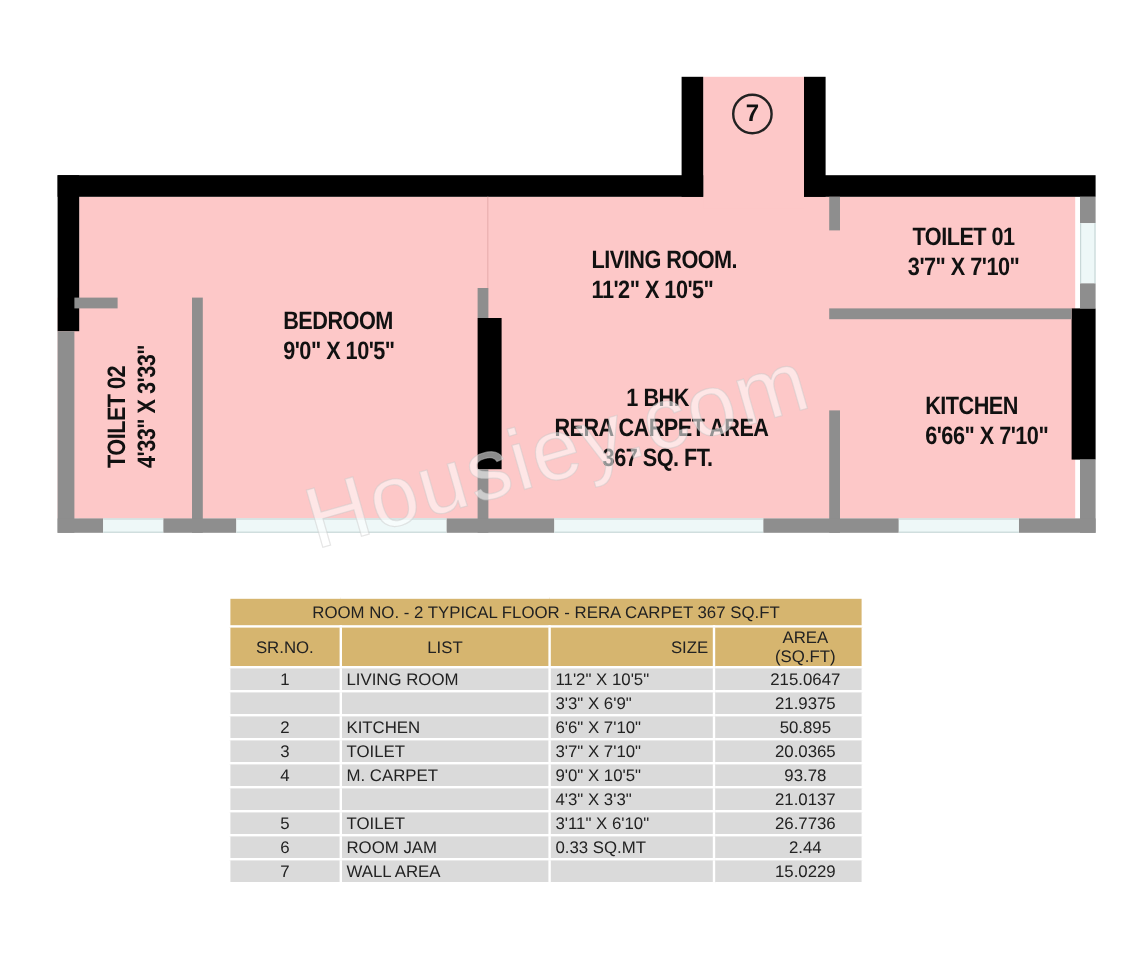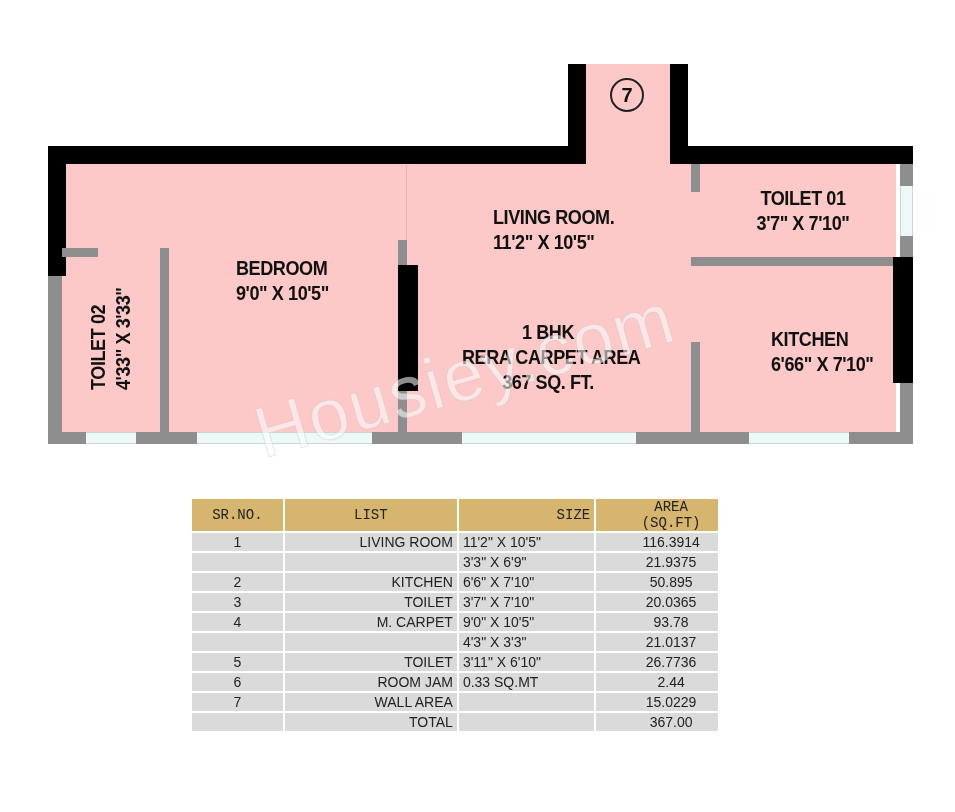--- a/index.html
+++ b/index.html
@@ -10,24 +10,24 @@
   .wall-grey { background: #8e8e8e; }
   .window { background: #eef8f8; border-top: 1px solid #c8d8d8; border-bottom: 1px solid #c8d8d8; box-sizing: border-box; }
   .label { font-family: "Liberation Sans", sans-serif; font-weight: bold; color: #111; letter-spacing: -0.5px; line-height: 1.18; transform: scaleX(0.86); transform-origin: left top; white-space: nowrap; font-size: 21px; }
   .label.center { transform-origin: center top; text-align: center; }
   .watermark { font-family: "Liberation Sans", sans-serif; font-size: 72px; color: rgba(255,255,255,0.55); transform: rotate(-16deg); transform-origin: left bottom; white-space: nowrap; letter-spacing: 2px; -webkit-text-stroke: 1px rgba(200,200,200,0.45); }
   .marker { width: 34px; height: 34px; border: 2px solid #222; border-radius: 50%; box-sizing: border-box; display: flex; align-items: center; justify-content: center; font-weight: bold; font-size: 20px; color: #111; }
 
   table.area-table { position: absolute; left: 190px; top: 497px; width: 530px; border-collapse: collapse; font-family: "Liberation Sans", sans-serif; font-size: 14px; color: #222; }
   .area-table td { border: 2px solid #ffffff; height: 20px; padding: 0 4px; box-sizing: border-box; }
   .area-table .title-row td { background: #d6b56f; text-align: center; height: 24px; }
-  .area-table .head-row td { background: #d6b56f; text-align: center; height: 24px; font-family: Liberation Mono, monospace; }
+  .area-table .head-row td { background: #d6b56f; text-align: center; height: 24px; }
   .area-table .data-row td { background: #dadada; }
   .area-table .c-sr { width: 93px; text-align: center; }
-  .area-table .c-list { width: 175px; text-align: right; }
+  .area-table .c-list { width: 175px; text-align: left; }
   .area-table .c-size { width: 138px; text-align: left; }
   .area-table .c-area { width: 124px; text-align: center; padding-left: 32px; }
 </style>
 </head>
 <body>
 
 <div>
 
   <div class="abs room" style="left:66px; top:164px; width:830px; height:268px;"></div>
   <div class="abs room" style="left:48px; top:248px; width:120px; height:184px;"></div>
@@ -99,31 +99,34 @@
       <div>TOILET 02</div>
       <div>4'33" X 3'33"</div>
     </div>
   </div>
 
   <div class="abs watermark" style="left:268px; top:392px;">Housiey.com</div>
 </div>
 
 <table class="area-table">
   <tbody>
+      <tr class="title-row">
+    <td colspan="4">ROOM NO. - 2 TYPICAL FLOOR - RERA CARPET 367 SQ.FT</td>
+  </tr>
   <tr class="head-row">
     <td class="c-sr" style="text-align:center">SR.NO.</td>
     <td class="c-list" style="text-align:center">LIST</td>
     <td class="c-size" style="text-align:right">SIZE</td>
     <td class="c-area">AREA (SQ.FT)</td>
   </tr>
   <tr class="data-row">
     <td class="c-sr">1</td>
     <td class="c-list">LIVING ROOM</td>
     <td class="c-size">11'2" X 10'5"</td>
-    <td class="c-area">116.3914</td>
+    <td class="c-area">215.0647</td>
   </tr>
   <tr class="data-row">
     <td class="c-sr"></td>
     <td class="c-list"></td>
     <td class="c-size">3'3" X 6'9"</td>
     <td class="c-area">21.9375</td>
   </tr>
   <tr class="data-row">
     <td class="c-sr">2</td>
     <td class="c-list">KITCHEN</td>
@@ -159,20 +162,14 @@
     <td class="c-list">ROOM JAM</td>
     <td class="c-size">0.33 SQ.MT</td>
     <td class="c-area">2.44</td>
   </tr>
   <tr class="data-row">
     <td class="c-sr">7</td>
     <td class="c-list">WALL AREA</td>
     <td class="c-size"></td>
     <td class="c-area">15.0229</td>
   </tr>
-  <tr class="data-row">
-    <td class="c-sr"></td>
-    <td class="c-list">TOTAL</td>
-    <td class="c-size"></td>
-    <td class="c-area">367.00</td>
-  </tr>
 </tbody>
   </table>
 
 </body></html>

